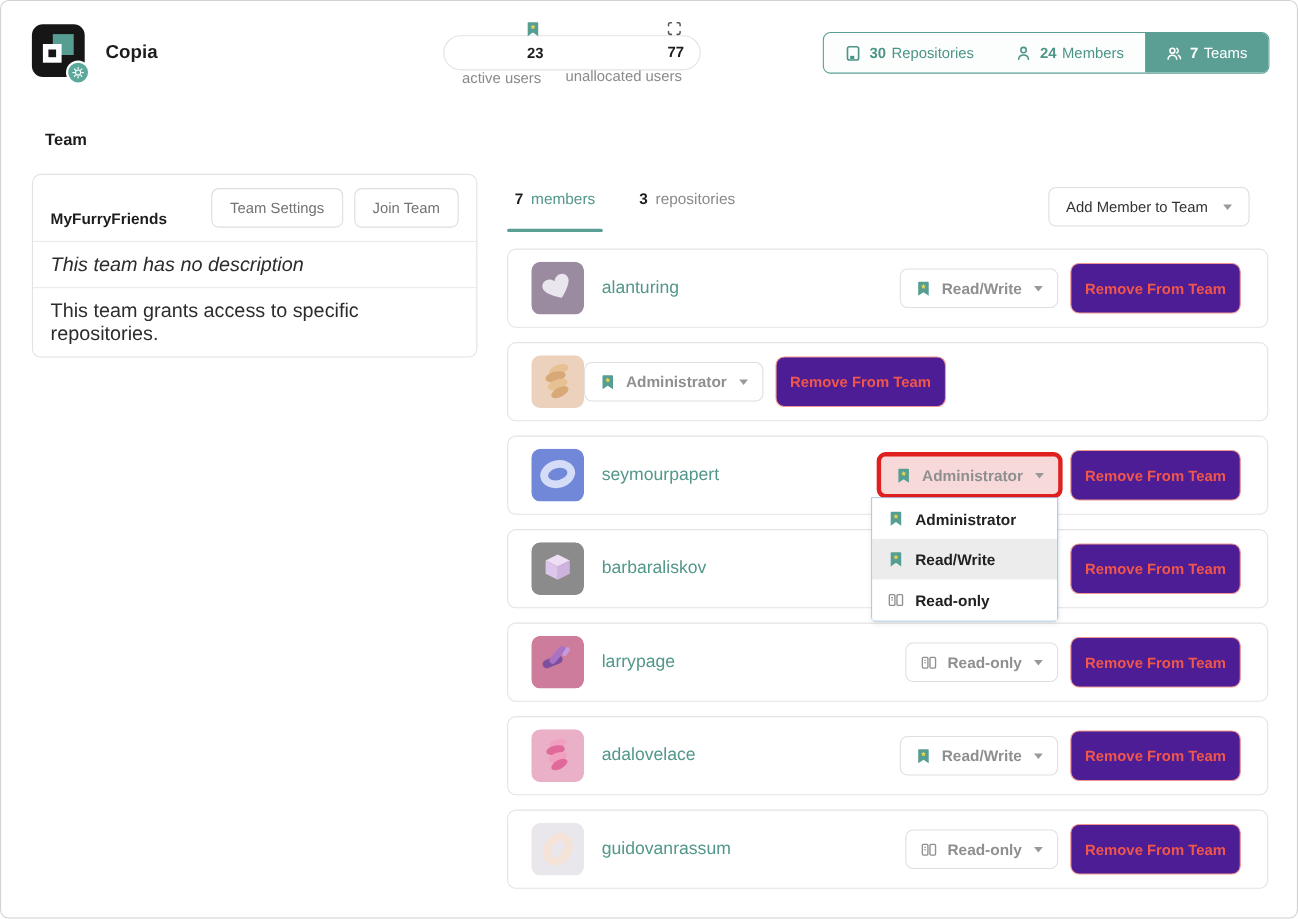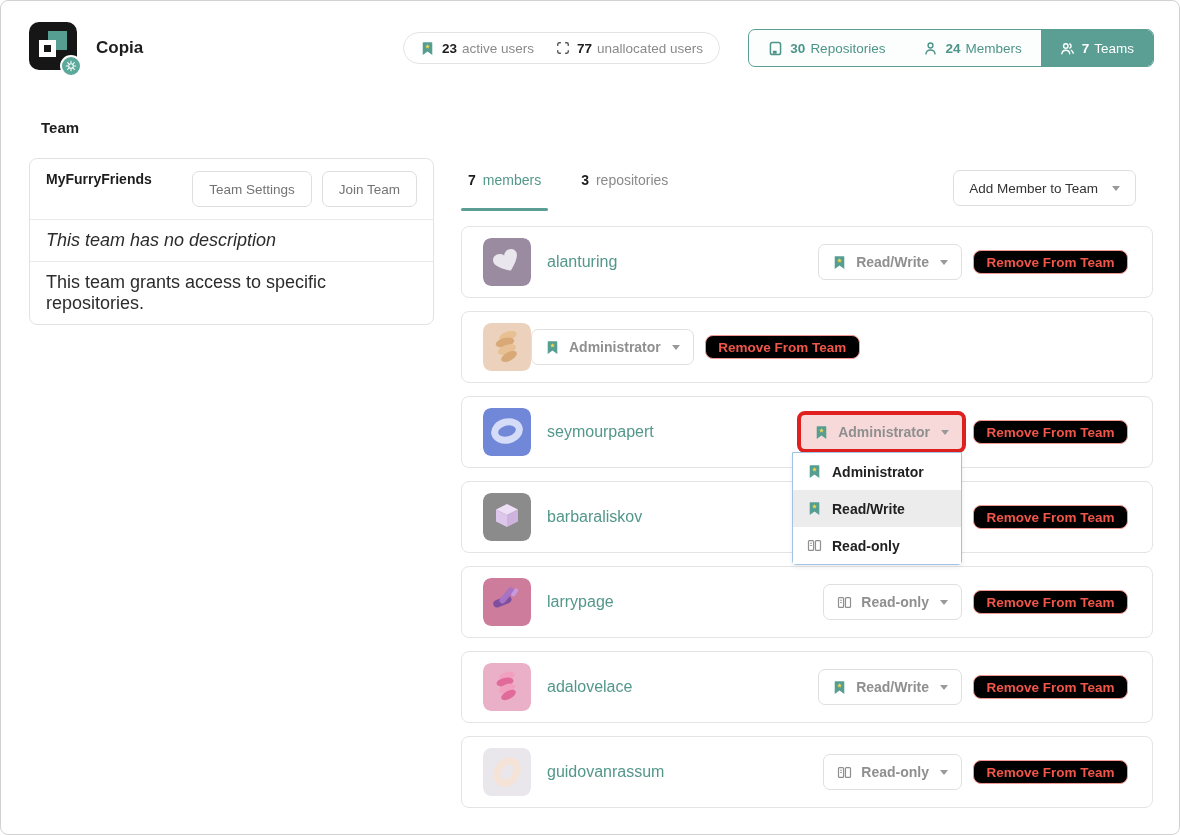--- a/index.html
+++ b/index.html
@@ -19,38 +19,38 @@
   .logo-black { width:48px; height:48px; background:#161616; border-radius:10px; position:relative; }
   .logo-sq-teal { position:absolute; left:19px; top:9px; width:19px; height:19px; background:#569e92; }
   .logo-sq-white { position:absolute; left:10px; top:18px; width:17px; height:17px; background:#fff; }
   .logo-sq-inner { position:absolute; left:15px; top:23px; width:7px; height:7px; background:#161616; }
   .logo-badge { position:absolute; left:31px; top:33px; width:22px; height:22px; border-radius:50%;
     background:#5aa99b; border:2px solid #fff; display:flex; align-items:center; justify-content:center; }
   .app-title { position:absolute; left:95px; top:37px; font-size:17px; font-weight:bold; color:#1d1d1d; }
 
   .stats-pill { position:absolute; left:402px; top:31px; height:32px; border:1px solid #e3e3e3;
     border-radius:16px; display:flex; align-items:center; padding:0 16px; background:#fff; }
-  .stat { display:flex; align-items:flex-start; gap:7px; font-size:13.5px; color:#8a8a8a; }
+  .stat { display:flex; align-items:flex-end; gap:7px; font-size:13.5px; color:#8a8a8a;flex-direction:column; }
   .stat + .stat { margin-left:22px; }
   .stat .cnt { font-weight:bold; color:#1d1d1d; margin-right:-2px; }
 
   .org-tabs { position:absolute; right:25px; top:28px; height:38px; display:flex;
     border:1px solid #5a9e94; border-radius:7px; overflow:hidden; background:#fcfefd; }
   .org-tab { display:flex; align-items:center; gap:7px; padding:0 19px; font-size:13.5px;
     color:#4d9488; cursor:pointer; }
   .org-tab .cnt { font-weight:bold; margin-right:-2px; }
   .org-tab.active { background:#5a9e94; color:#fff; }
 
   
   .page-title { position:absolute; left:40px; top:118px; font-size:15px; font-weight:bold; color:#1d1d1d; }
 
   
   .team-card { position:absolute; left:28px; top:157px; width:405px; border:1px solid #e2e2e2;
     border-radius:8px; background:#fff; }
-  .team-card-header { display:flex; align-items:flex-start; padding:12px 16px; gap:10px; }
+  .team-card-header { display:flex; align-items:flex-end; padding:12px 16px; gap:10px; }
   .team-name { font-size:14px; font-weight:bold; flex:1; color:#1d1d1d; }
   .ghost-btn { height:36px; padding:0 16px; border:1px solid #dedede; border-radius:7px;
     background:#fff; color:#737373; font-size:13.5px; font-family:inherit; cursor:pointer; white-space:nowrap; }
   .team-card-row { border-top:1px solid #e9e9e9; padding:10px 16px; font-size:18px; color:#2c2c2c; }
   .team-desc { font-style:italic; }
   .team-grants b { font-weight:normal; }
 
   
   .members-panel { position:absolute; left:460px; top:157px; width:692px; }
   .panel-tabs { position:relative; height:53px; display:flex; }
@@ -70,21 +70,21 @@
     margin-bottom:13px; display:flex; align-items:center; padding:0 24px 0 21px; background:#fff; }
   .avatar { width:48px; height:48px; border-radius:8px; flex:0 0 48px; cursor:pointer; }
   .username { margin-left:16px; flex:1; color:#53978b; font-size:16px; cursor:pointer; text-decoration:none; }
 
   .role-btn { height:36px; display:flex; align-items:center; gap:9px; padding:0 13px;
     border:1px solid #dfdfdf; border-radius:7px; color:#8f8f8f; font-size:14px; font-weight:600;
     background:#fff; font-family:inherit; cursor:pointer; margin-right:11px; white-space:nowrap; }
   .caret { width:0; height:0; border-left:4px solid transparent; border-right:4px solid transparent;
     border-top:5px solid #999; margin-left:2px; }
 
-  .remove-btn { width:155px; height:24px; border:1px solid #f2968f; background:#000000;
+  .remove-btn { width:155px; height:46px; border:1px solid #f2968f; background:#4c1d95;
     color:#f0564a; border-radius:8px; font-size:13.5px; font-weight:bold; font-family:inherit; cursor:pointer; }
 
   
   .hl-box { border:4px solid #e01f1f; border-radius:8px; margin-right:7px; background:#f8d9da; }
   .hl-box .role-btn { border:none; background:transparent; margin-right:0; height:34px; }
 
   
   .role-menu { position:absolute; top:55px; right:190px; width:170px; background:#fff;
     border:1px solid #9fc3e4; border-radius:0 0 4px 4px; z-index:20;
     box-shadow:0 2px 5px rgba(0,0,0,.08); }

